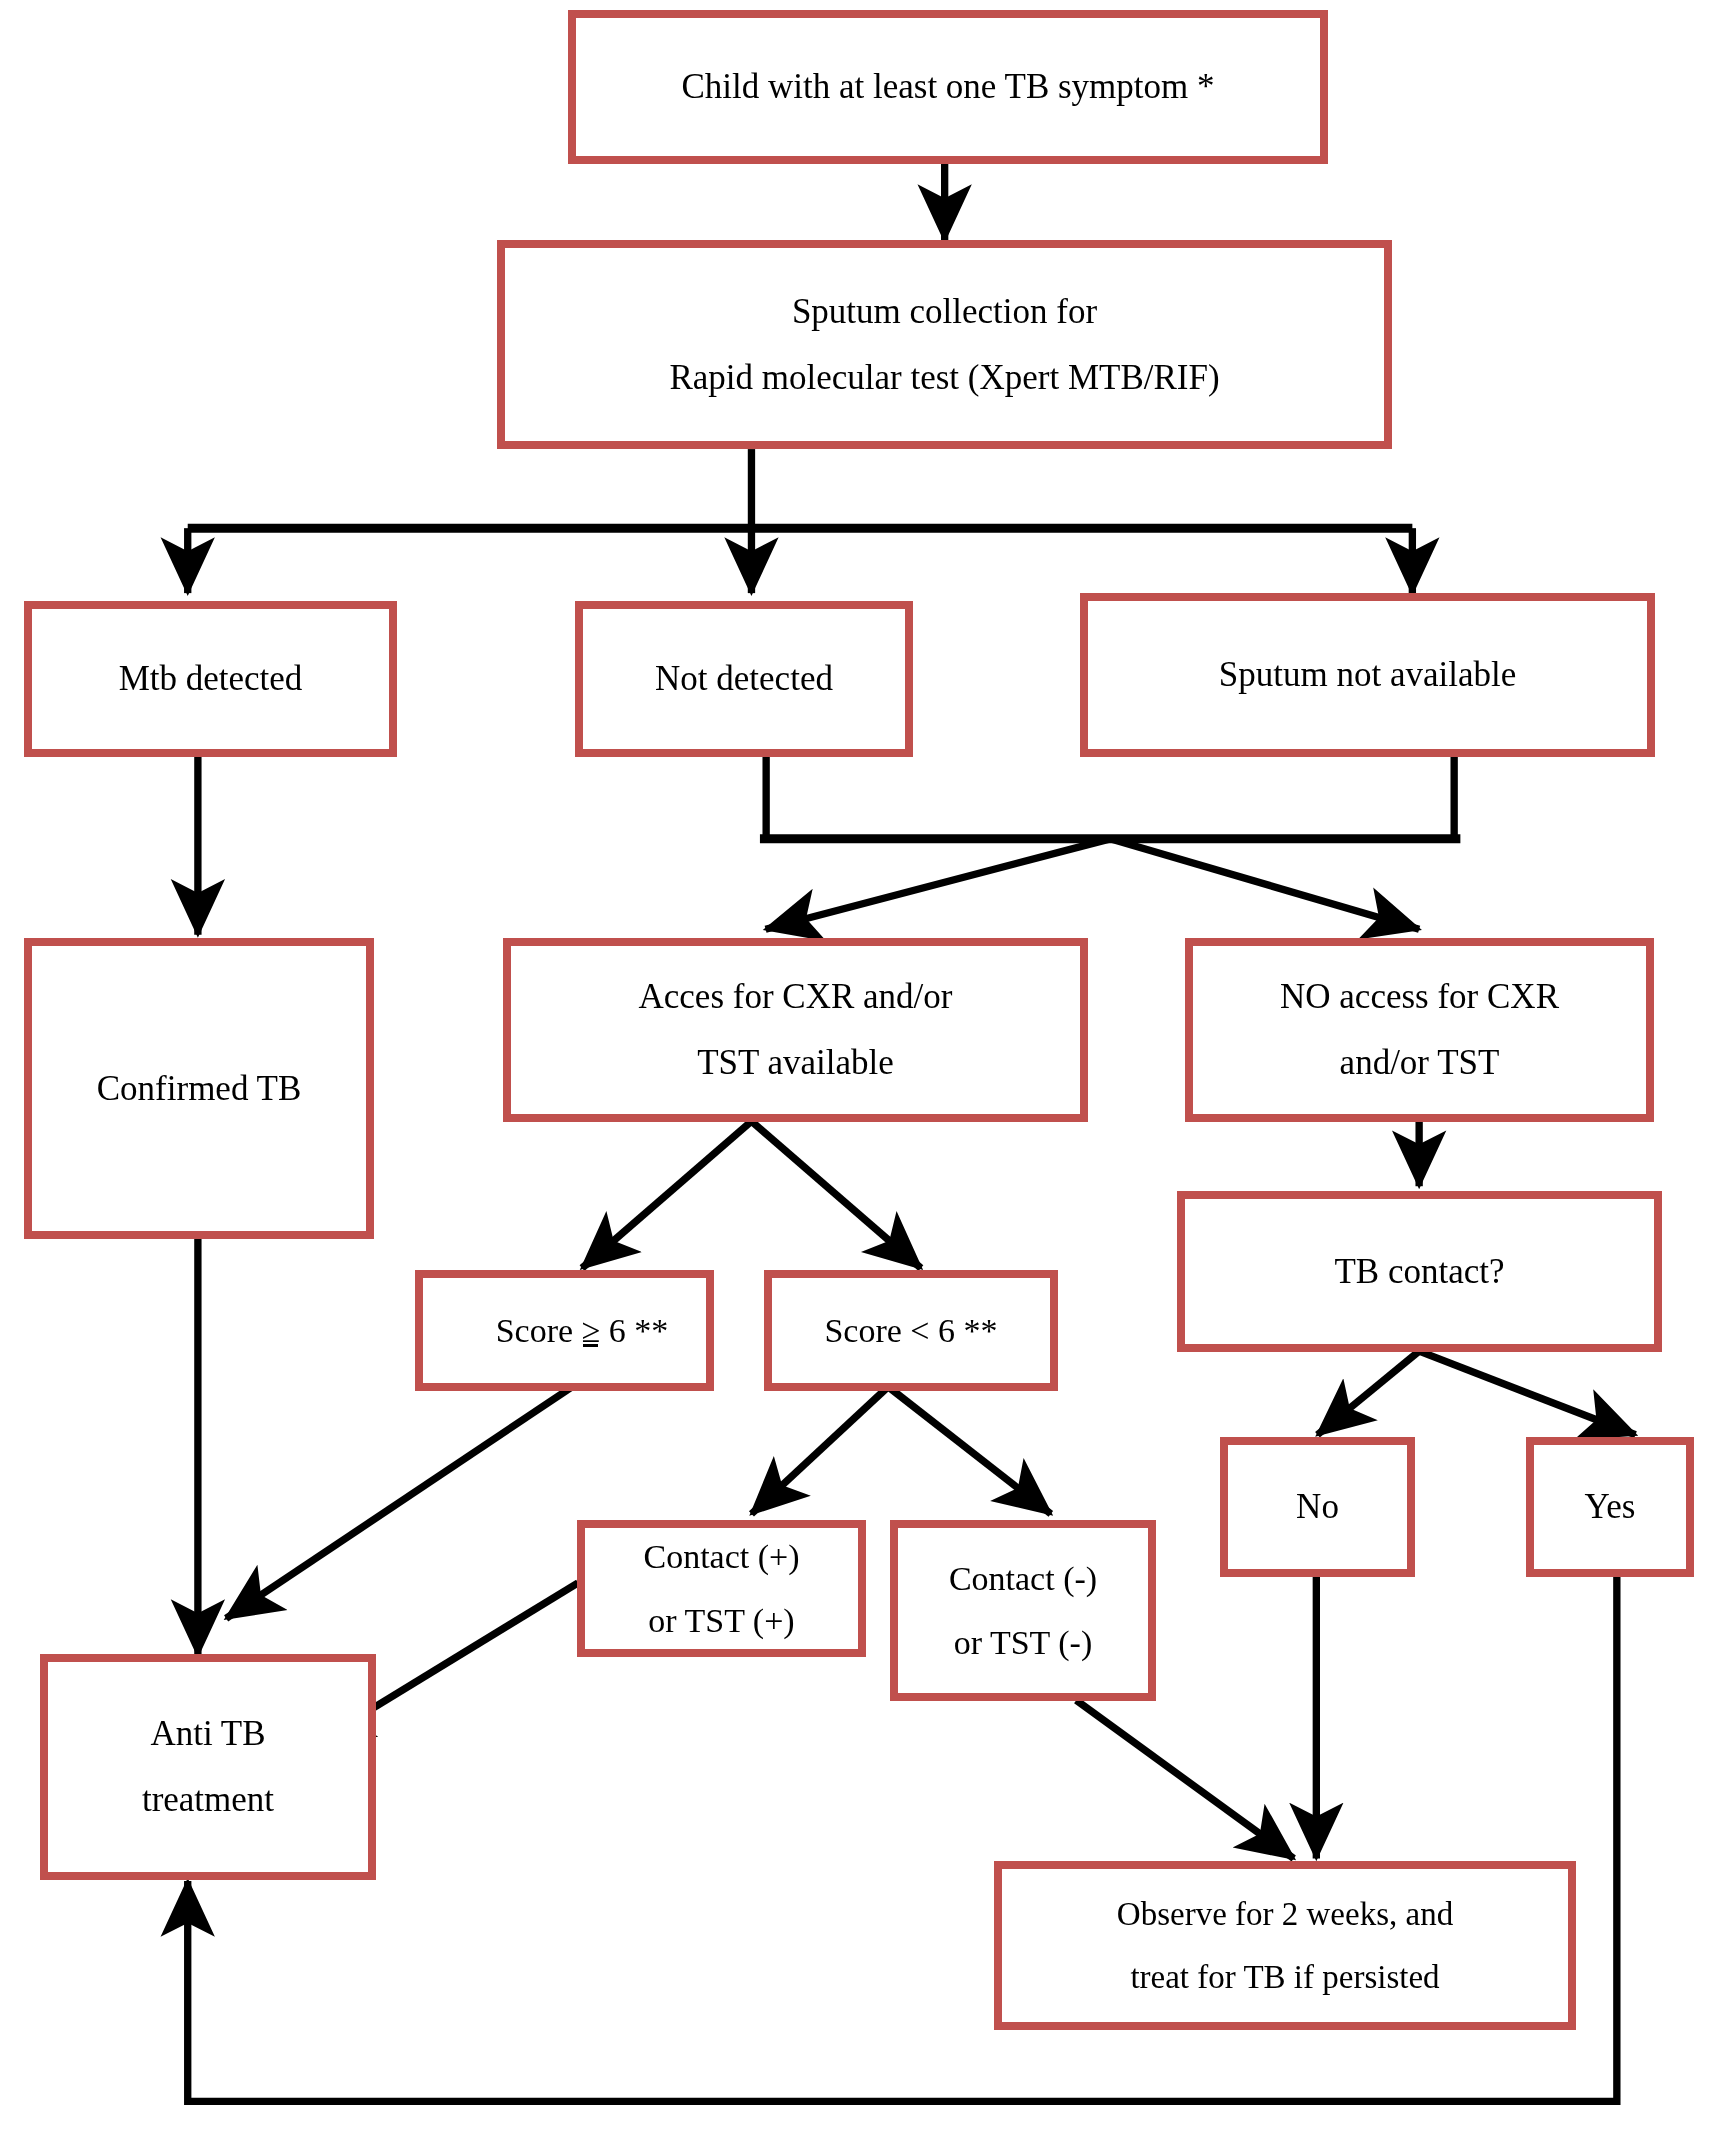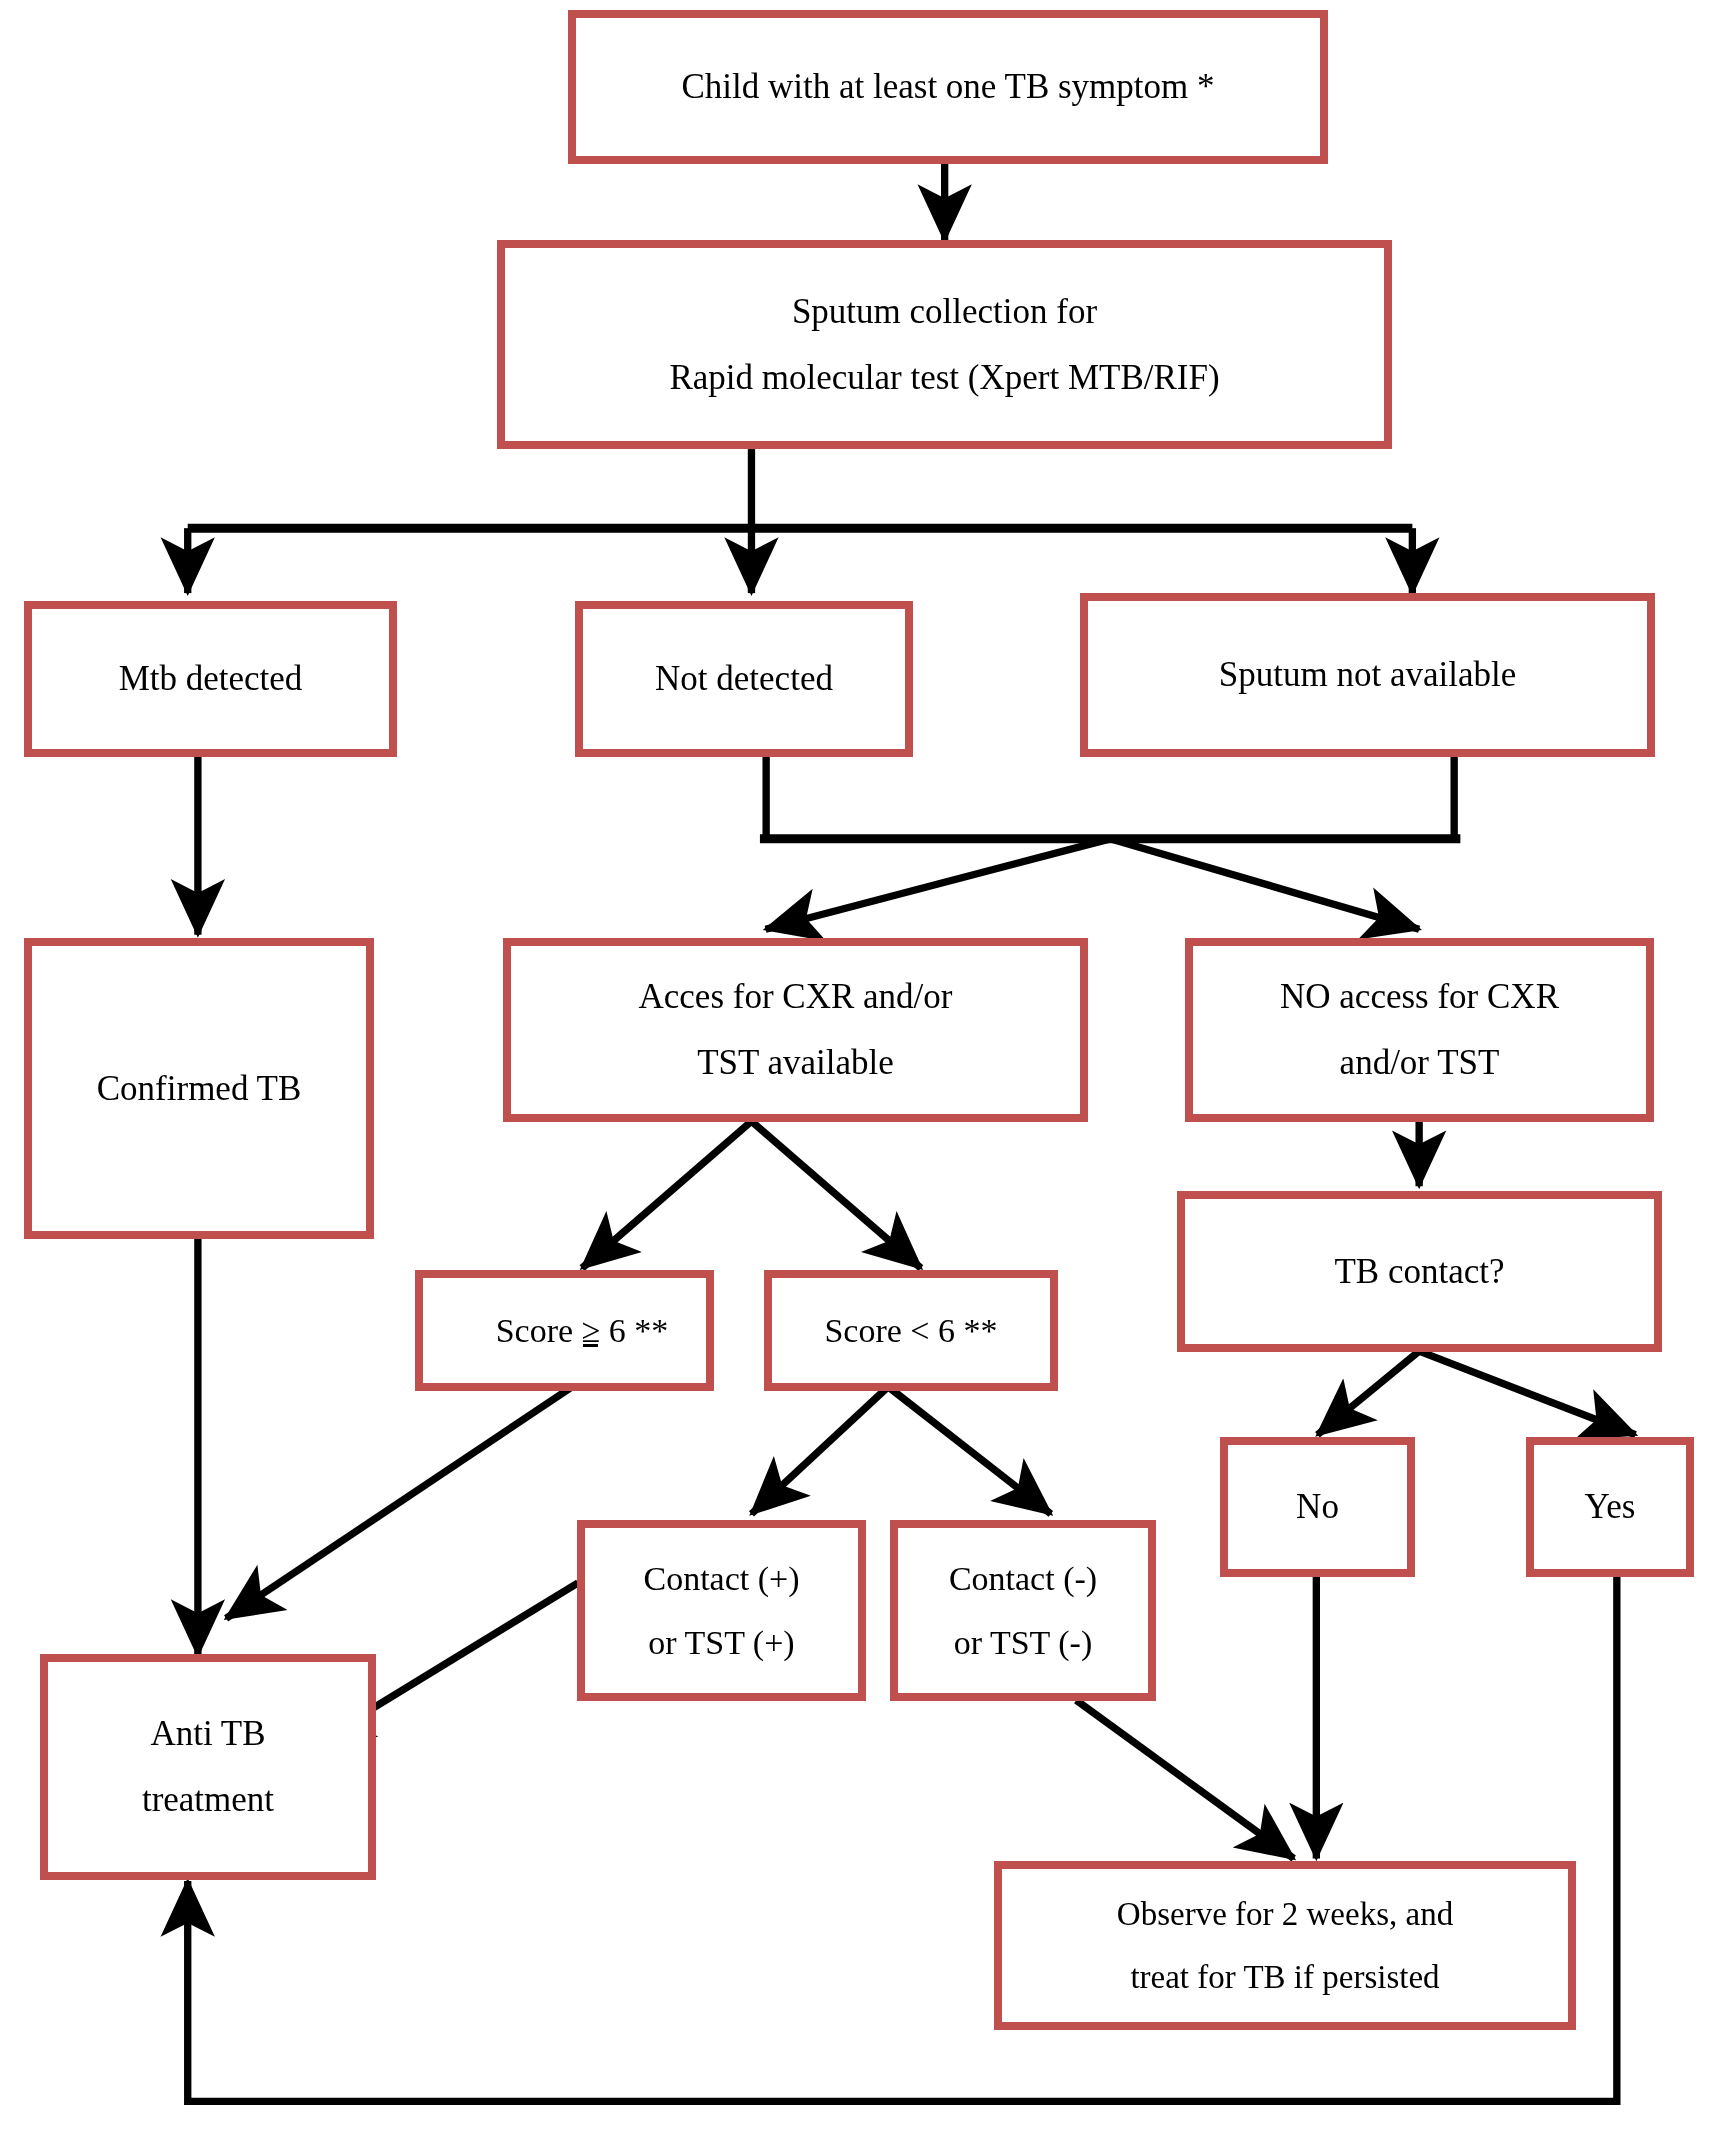--- a/index.html
+++ b/index.html
@@ -158,21 +158,21 @@
   </div>
 
   <div class="node" style="left:764px; top:1270px; width:294px; height:121px;">
     <span class="line f60">Score &lt; 6 **</span>
   </div>
 
   <div class="node" style="left:1177px; top:1191px; width:485px; height:161px;">
     <span class="line f62">TB contact?</span>
   </div>
 
-  <div class="node two-line" style="left:577px; top:1520px; width:289px; height:181px;">
+  <div class="node two-line" style="left:577px; top:1520px; width:289px; height:137px;">
     <span class="line f60">Contact (+)</span>
     <span class="line f60">or TST (+)</span>
   </div>
 
   <div class="node two-line" style="left:890px; top:1520px; width:266px; height:181px;">
     <span class="line f60">Contact (-)</span>
     <span class="line f60">or TST (-)</span>
   </div>
 
   <div class="node" style="left:1220px; top:1437px; width:195px; height:140px;">

